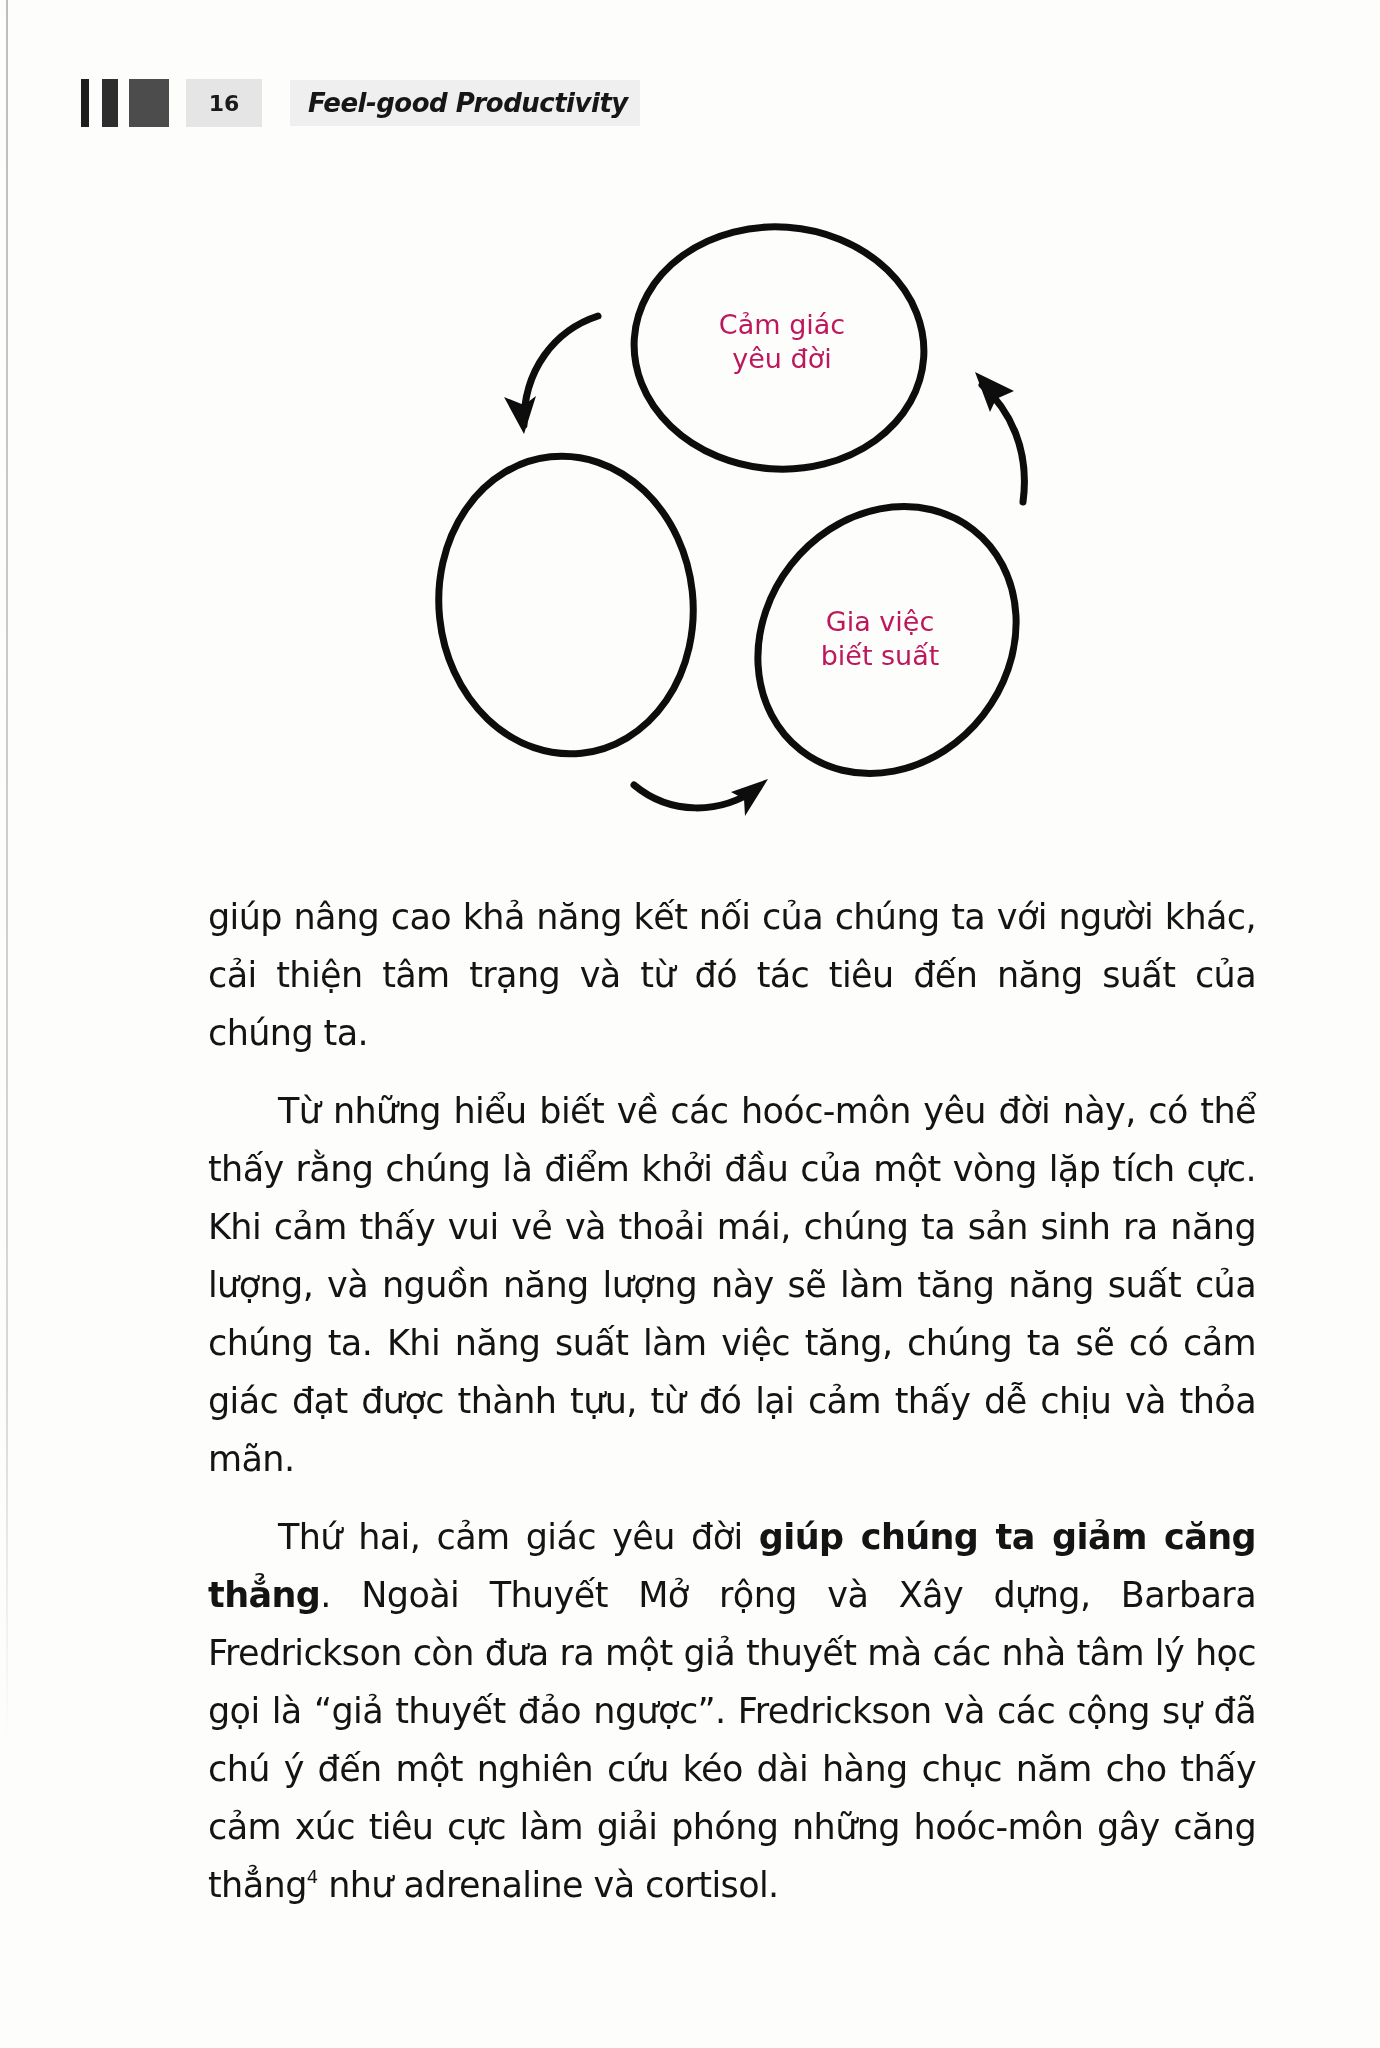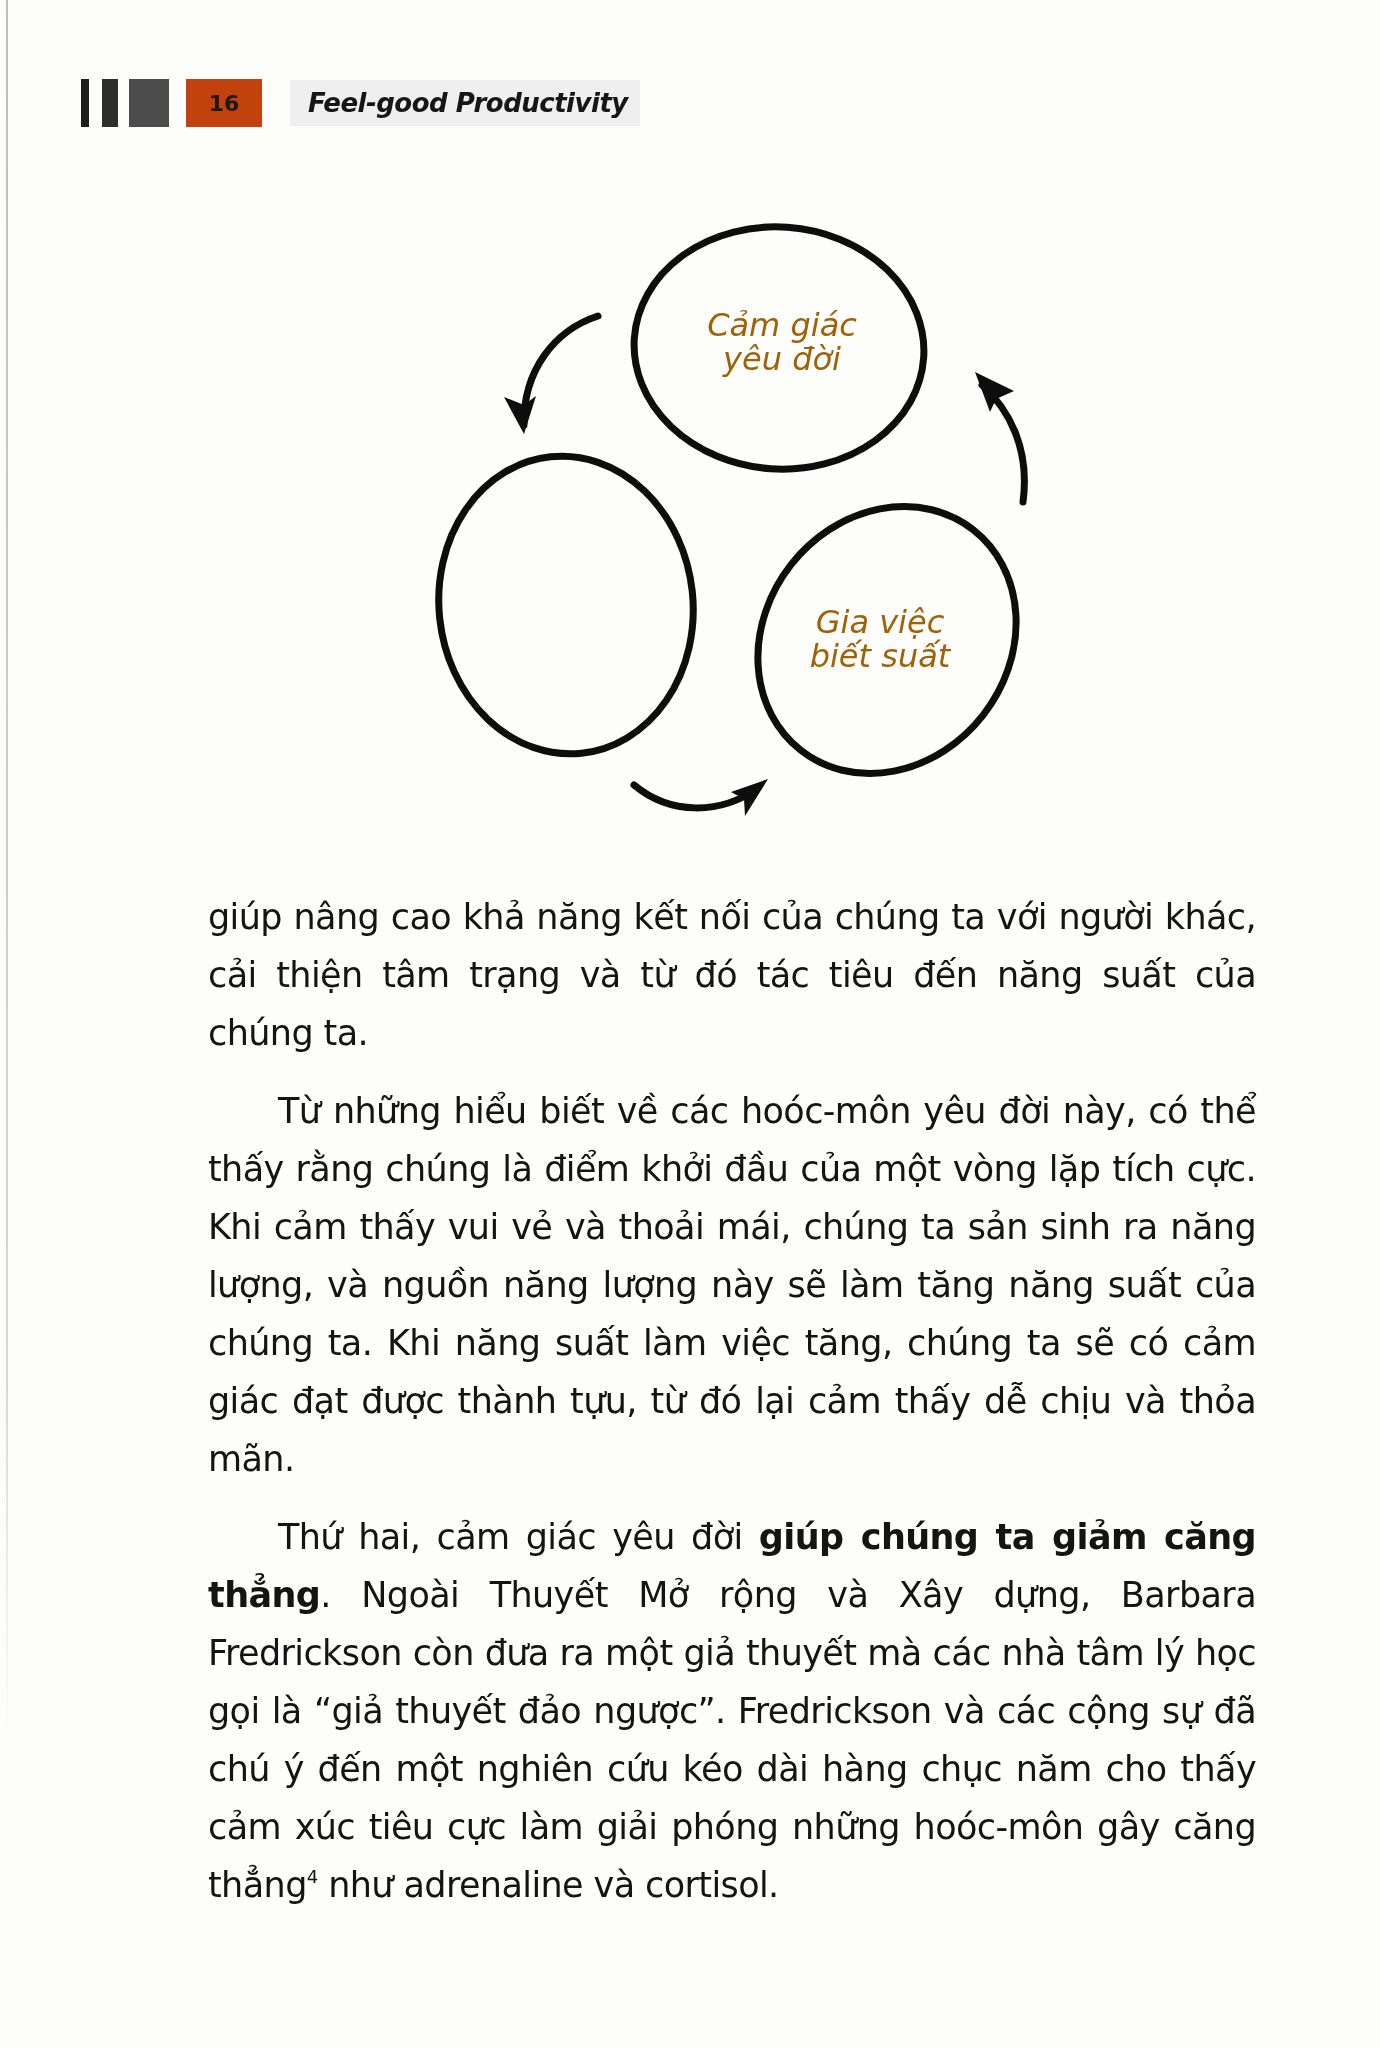--- a/index.html
+++ b/index.html
@@ -13,36 +13,36 @@
     position: absolute; left: 6px; top: 0; width: 2px; height: 1740px;
     background: linear-gradient(to bottom, #bdbdbd, #d8d8d8 80%, rgba(220,220,220,0));
   }
   .header { position: absolute; left: 0; top: 0; width: 1380px; height: 140px; }
   .bar { position: absolute; top: 79px; height: 48px; }
   .bar1 { left: 81px; width: 8px; background: #1e1e1e; }
   .bar2 { left: 102px; width: 16px; background: #2e2e2e; }
   .bar3 { left: 129px; width: 40px; background: #4c4c4c; }
   .page-num-box {
     position: absolute; left: 186px; top: 79px; width: 76px; height: 48px;
-    background: #c2410c; display: flex; align-items: center; justify-content: center;
+    background: #e5e5e5; display: flex; align-items: center; justify-content: center;
     font-family: "DejaVu Sans", sans-serif; font-weight: bold; font-size: 22px; color: #1a1a1a;
   }
   .title-box {
     position: absolute; left: 290px; top: 80px; width: 350px; height: 46px;
     background: #efefef; display: flex; align-items: center;
   }
   .title-text {
     margin-left: 18px; font-family: "DejaVu Sans", sans-serif; font-weight: bold;
     font-style: italic; font-size: 26px; color: #161616; letter-spacing: -0.5px; text-align: center;
   }
   .diagram { position: absolute; left: 0; top: 0; width: 1380px; height: 860px; }
   .diagram svg { position: absolute; left: 0; top: 0; }
   .node-label {
     position: absolute; text-align: center; font-family: "DejaVu Sans", sans-serif;
-    font-size: 32px; line-height: 34px; color: #a16207; width: 220px; font-style: italic;
+    font-size: 27px; line-height: 34px; color: #be185d; width: 220px;
   }
   .body-text {
     position: absolute; left: 208px; top: 888px; width: 1048px;
     font-family: "DejaVu Sans", sans-serif; font-size: 35px; line-height: 58px;
     text-align: justify; color: #141414; letter-spacing: -0.6px;
   }
   .para { margin: 0 0 20px 0; }
   .para.indent { text-indent: 70px; }
   .para b { font-weight: bold; }
   sup { font-size: 18px; line-height: 0; vertical-align: 14px; }

